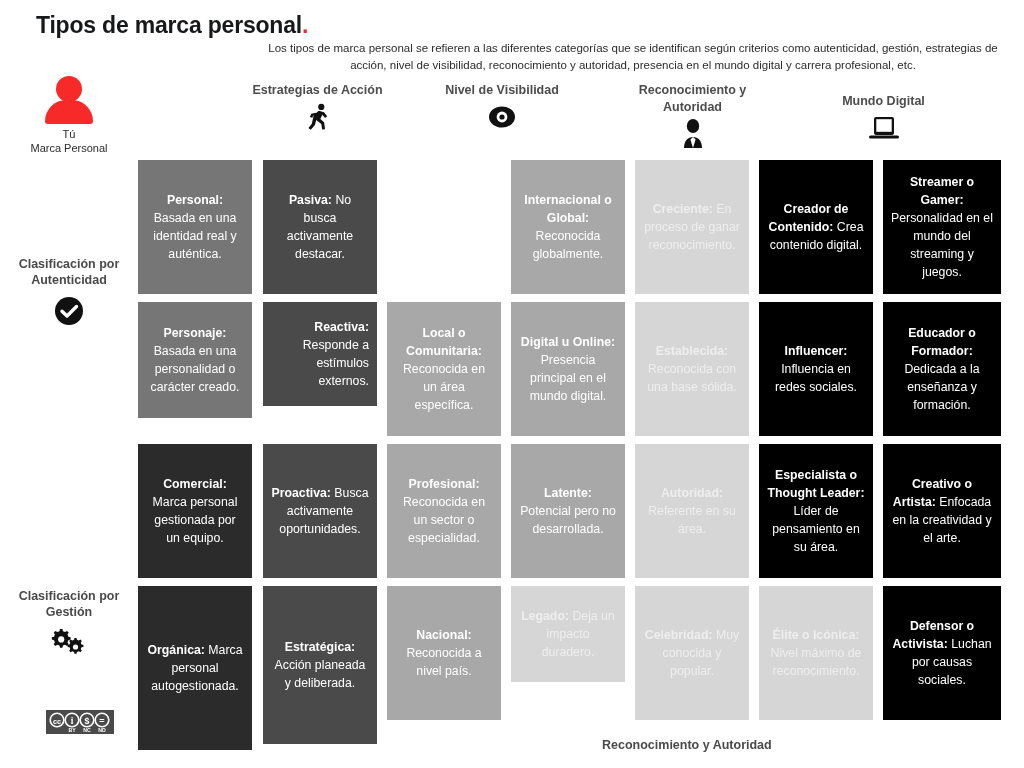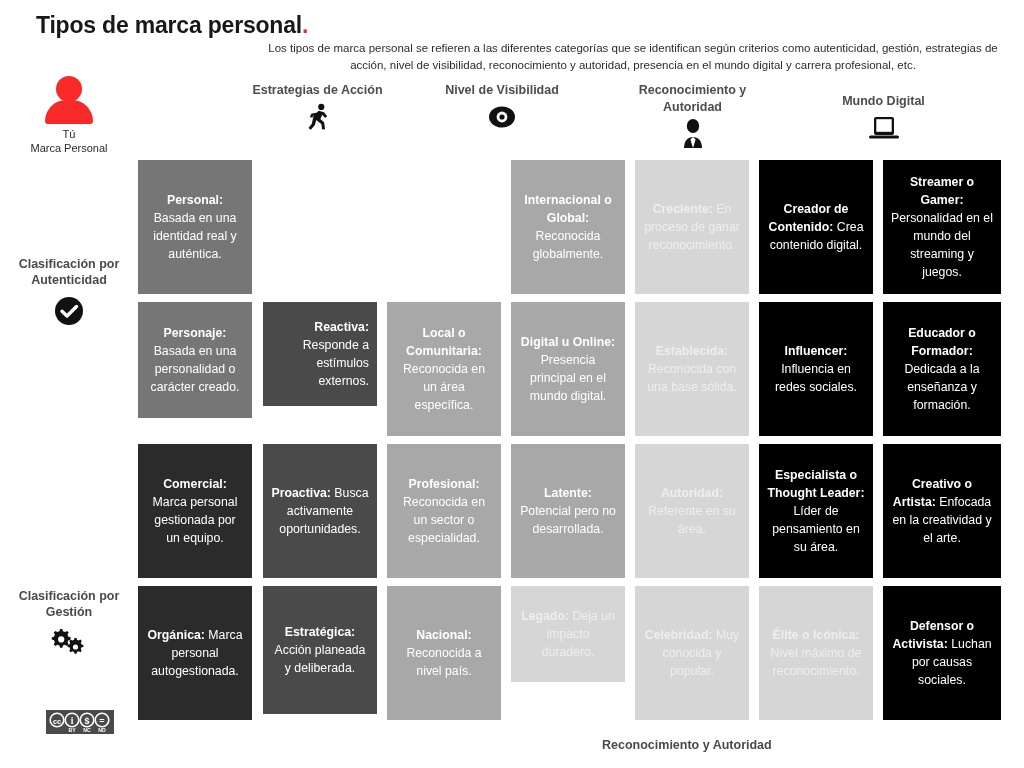--- a/index.html
+++ b/index.html
@@ -200,20 +200,23 @@
         <rect x="9.3" y="4.2" width="15.4" height="12.6" fill="#fff"></rect>
         <rect x="2" y="20.5" width="30" height="3" rx="1.5" fill="#111"></rect>
       </svg>
     </div>
   </div>
 
   <div class="grid">
       <div class="card t-mid" style="left: 0px; top: 0px; width: 114px; height: 134px;">
         <span class="ct"><b>Personal:</b><span> Basada en una identidad real y auténtica.</span></span>
       </div>
+      <div class="card t-dark" style="left: 125px; top: 0px; width: 114px; height: 134px;">
+        <span class="ct"><b>Pasiva:</b><span> No busca activamente destacar.</span></span>
+      </div>
       <div class="card t-light" style="left: 373px; top: 0px; width: 114px; height: 134px;">
         <span class="ct"><b>Internacional o Global:</b><span> Reconocida globalmente.</span></span>
       </div>
       <div class="card t-lighter" style="left: 497px; top: 0px; width: 114px; height: 134px;">
         <span class="ct"><b>Creciente:</b><span> En proceso de ganar reconocimiento.</span></span>
       </div>
       <div class="card t-black" style="left: 621px; top: 0px; width: 114px; height: 134px;">
         <span class="ct"><b>Creador de Contenido:</b><span> Crea contenido digital.</span></span>
       </div>
       <div class="card t-black" style="left: 745px; top: 0px; width: 118px; height: 134px;">
@@ -254,24 +257,24 @@
       </div>
       <div class="card t-lighter" style="left: 497px; top: 284px; width: 114px; height: 134px;">
         <span class="ct"><b>Autoridad:</b><span> Referente en su área.</span></span>
       </div>
       <div class="card t-black" style="left: 621px; top: 284px; width: 114px; height: 134px;">
         <span class="ct"><b>Especialista o Thought Leader:</b><span> Líder de pensamiento en su área.</span></span>
       </div>
       <div class="card t-black" style="left: 745px; top: 284px; width: 118px; height: 134px;">
         <span class="ct"><b>Creativo o Artista:</b><span> Enfocada en la creatividad y el arte.</span></span>
       </div>
-      <div class="card t-darker" style="left: 0px; top: 426px; width: 114px; height: 134px;">
+      <div class="card t-darker" style="left: 0px; top: 426px; width: 114px; height: 164px;">
         <span class="ct"><b>Orgánica:</b><span> Marca personal autogestionada.</span></span>
       </div>
-      <div class="card t-dark" style="left: 125px; top: 426px; width: 114px; height: 128px;">
+      <div class="card t-dark" style="left: 125px; top: 426px; width: 114px; height: 158px;">
         <span class="ct"><b>Estratégica:</b><span> Acción planeada y deliberada.</span></span>
       </div>
       <div class="card t-light" style="left: 249px; top: 426px; width: 114px; height: 134px;">
         <span class="ct"><b>Nacional:</b><span> Reconocida a nivel país.</span></span>
       </div>
       <div class="card t-lighter" style="left: 373px; top: 426px; width: 114px; height: 96px;">
         <span class="ct"><b>Legado:</b><span> Deja un impacto duradero.</span></span>
       </div>
       <div class="card t-lighter" style="left: 497px; top: 426px; width: 114px; height: 134px;">
         <span class="ct"><b>Celebridad:</b><span> Muy conocida y popular.</span></span>

